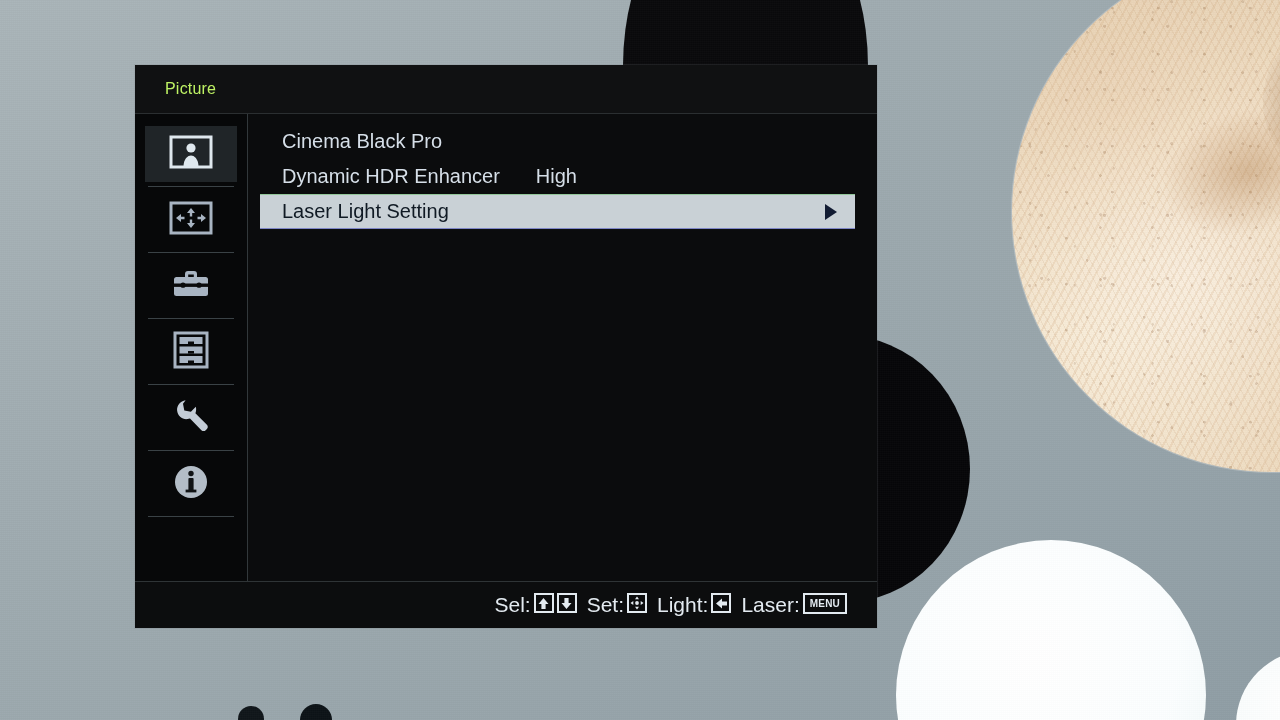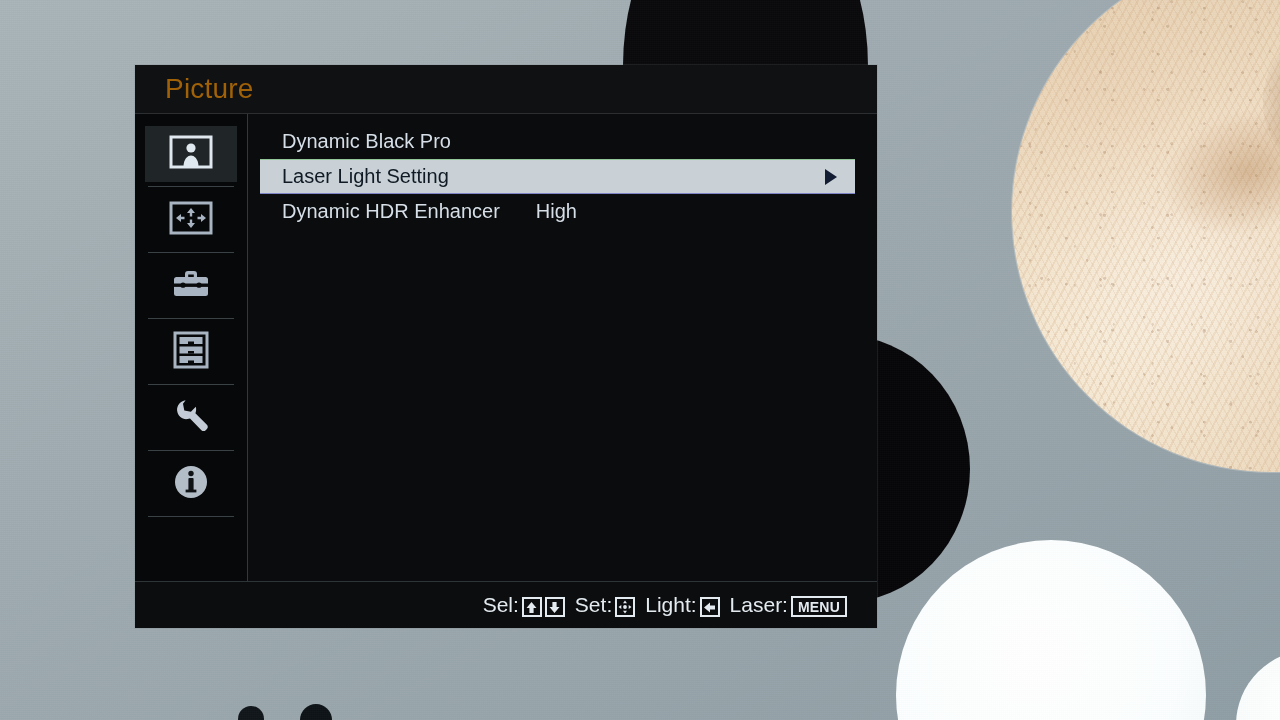--- a/index.html
+++ b/index.html
@@ -145,22 +145,22 @@
   .osd-titlebar {
     height: 48px;
     flex: 0 0 48px;
     display: flex;
     align-items: center;
     padding-left: 30px;
     border-bottom: 1px solid #2b2f31;
     background: #101112;
   }
   .osd-title {
-    font-size: 28px;
-    color: #a16207;
+    font-size: 16px;
+    color: #bef264;
     letter-spacing: .2px;
   }
 
   .osd-body {
     flex: 1 1 auto;
     display: flex;
     min-height: 0;
   }
 
   
@@ -243,40 +243,40 @@
     border-top: 1px solid #2f3436;
     display: flex;
     align-items: center;
     justify-content: flex-end;
     padding-right: 30px;
     background: #0c0d0e;
     gap: 0;
   }
   .hintgroup {
     display: flex;
-    align-items: flex-end;
+    align-items: flex-start;
     color: #e3eaf0;
     font-size: 21px;
     gap: 3px;
     margin-left: 10px;
   }
   .hintlabel { letter-spacing: 0; }
   .keybox {
     display: inline-flex;
     align-items: center;
     justify-content: center;
     border: 2px solid #e3eaf0;
     color: #e3eaf0;
     box-sizing: border-box;
   }
   .keybox.sq { width: 20px; height: 20px; }
   .keybox.menu {
     height: 21px;
     padding: 0 5px;
-    font-size: 14px;
+    font-size: 10px;
     font-weight: bold;
     letter-spacing: .2px;
     border-width: 2px;
   }
   .karrow { display:block; }
 </style>
 </head>
 <body>
 
 <div id="stage">
@@ -384,32 +384,32 @@
             </svg>
           </span>
         </div>
         <div class="side-sep"></div>
       </div>
 
       <div class="content">
         <div class="rows">
 
           <div class="row">
-            <span class="label">Dynamic Black Pro</span>
+            <span class="label">Cinema Black Pro</span>
             <span class="value"></span>
+          </div>
+
+          <div class="row">
+            <span class="label">Dynamic HDR Enhancer</span>
+            <span class="value">High</span>
           </div>
 
           <div class="row highlight">
             <span class="label">Laser Light Setting</span>
             <span class="chev"></span>
-          </div>
-
-          <div class="row">
-            <span class="label">Dynamic HDR Enhancer</span>
-            <span class="value">High</span>
           </div>
 
         </div>
       </div>
     </div>
 
     <div class="osd-footer">
 
       <div class="hintgroup">
         <span class="hintlabel">Sel:</span>

